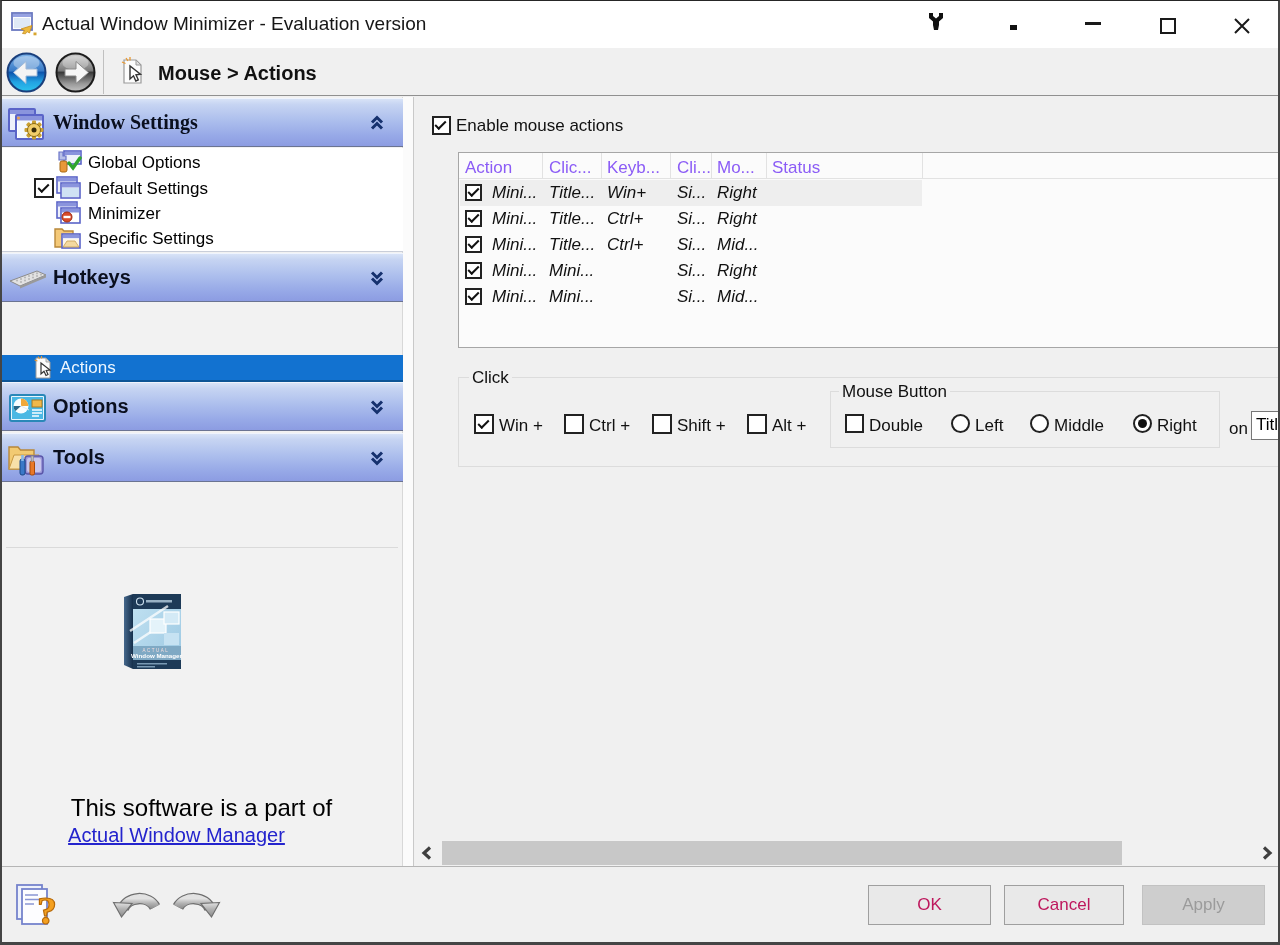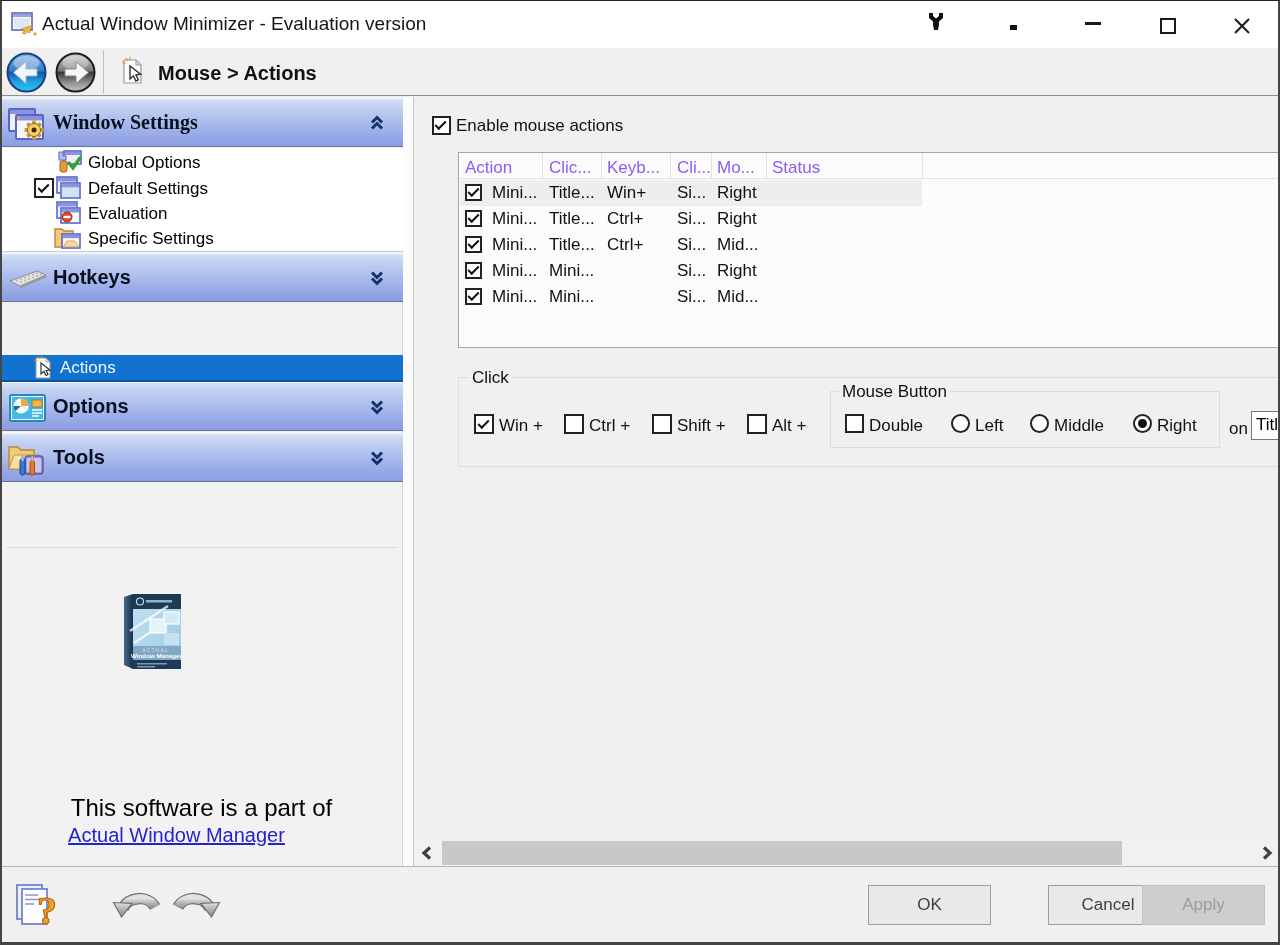--- a/index.html
+++ b/index.html
@@ -50,35 +50,35 @@
   #main { left:415px; top:97px; width:865px; height:770px; background:#f0f0f0; overflow:hidden; }
   .cb { position:absolute; background:#fff; border:2px solid #222; }
   .radio { position:absolute; background:#fff; border:2px solid #222; border-radius:50%; }
   .tick { position:absolute; width:11px; height:6px; border-left:2px solid #111; border-bottom:2px solid #111; transform:rotate(-45deg); }
   .lbl { position:absolute; font-size:17px; color:#111; white-space:nowrap; }
 
   #table { left:43px; top:55px; width:830px; height:196px; background:#fbfbfb; border:1px solid #a6a6a6; }
   .th { position:absolute; top:5px; font-size:17px; color:#8b5cf6; }
   .colsep { position:absolute; top:0; width:1px; height:25px; background:#e2e2e2; }
   #hdrline { position:absolute; left:0; top:25px; width:100%; height:1px; background:#e2e2e2; }
-  .trow { position:absolute; left:1px; width:462px; height:26px; }
+  .trow { position:absolute; left:1px; width:462px; height:26px;font-style:italic; }
   .rt { position:absolute; font-size:17px; color:#111; top:3px; }
 
   
   .gbox { position:absolute; border:1px solid #dcdcdc; }
   .glab { position:absolute; top:-10px; background:#f0f0f0; font-size:17px; color:#111; padding:0 3px; }
 
   
   #hscroll { left:0; top:743px; width:865px; height:26px; background:#f1f1f1; }
   #hthumb { left:27px; top:1px; width:680px; height:24px; background:#c8c8c8; }
   #mainline { left:0px; top:866px; width:1280px; height:1px; background:#b5b5b5; }
 
   
   #botbar { left:0; top:867px; width:1280px; height:78px; background:#f0f0f0; }
-  .btn { position:absolute; top:18px; height:40px; background:#e9e9e9; border:1px solid #9f9f9f; font-size:17px; color:#404040; text-align:center; line-height:38px; }
+  .btn { position:absolute; top:18px; height:40px; background:#e9e9e9; border:1px solid #9f9f9f; font-size:17px; color:#be185d; text-align:center; line-height:38px; }
   #btn-apply { background:#cecece; border:1px solid #c2c2c2; color:#9b9b9b; }
 </style>
 </head>
 <body>
 
   <div class="abs" id="titlebar">
     <svg class="abs" style="left:11px; top:12px;" width="27" height="24" viewBox="0 0 27 24">
       <rect x="1" y="1" width="20" height="17" fill="#fdfdff" stroke="#6a78c0" stroke-width="1.8"></rect>
       <rect x="2" y="2" width="18" height="3" fill="#96a2e2"></rect>
       <path d="M3 6 L19 6 L19 16 L3 16 Z" fill="#dfe9f6"></path>
@@ -181,21 +181,21 @@
       </svg>
       <span class="ti" style="top:31px;">Default Settings</span>
       <svg class="abs" style="left:55px; top:53px;" width="26" height="24" viewBox="0 0 26 24">
         <rect x="2" y="1" width="20" height="16" fill="#eef1fb" stroke="#5a64c8" stroke-width="1.6"></rect>
         <rect x="3" y="2" width="18" height="3.5" fill="#8a94dd"></rect>
         <rect x="6" y="7" width="19" height="15" fill="#ffffff" stroke="#5a64c8" stroke-width="1.6"></rect>
         <rect x="7" y="8" width="17" height="3.5" fill="#8a94dd"></rect>
         <circle cx="12" cy="16" r="5" fill="#d84a2a" stroke="#a02810" stroke-width="1"></circle>
         <rect x="8.5" y="14.8" width="7" height="2.4" fill="#fff"></rect>
       </svg>
-      <span class="ti" style="top:56px;">Evaluation</span>
+      <span class="ti" style="top:56px;">Minimizer</span>
       <svg class="abs" style="left:53px; top:78px;" width="29" height="25" viewBox="0 0 29 25">
         <path d="M2 3 L9 3 L11 5 L20 5 L20 21 L2 21 Z" fill="#f4c978" stroke="#b8883a" stroke-width="1.4"></path>
         <rect x="9" y="8" width="18" height="14" fill="#ffffff" stroke="#5a64c8" stroke-width="1.6"></rect>
         <rect x="10" y="9" width="16" height="3.2" fill="#8a94dd"></rect>
         <path d="M10 13 L26 13 L26 21 L10 21 Z" fill="#fdf6e8"></path>
         <path d="M10 21 L14 15 L22 15 L26 21 Z" fill="#f4d9a0" stroke="#c8a050" stroke-width="0.8"></path>
       </svg>
       <span class="ti" style="top:81px;">Specific Settings</span>
     </div>
     <div class="hdr abs" id="hdr-hk">
@@ -435,17 +435,17 @@
       <path d="M11 23 A 17 14 0 0 1 43 21" stroke="#6e6e6e" stroke-width="11.5" fill="none"></path>
       <path d="M11 23 A 17 14 0 0 1 43 21" stroke="url(#ugr)" stroke-width="9" fill="none"></path>
       <polygon points="1.5,16.5 20,17.5 9.5,31" fill="url(#ugr)" stroke="#6e6e6e" stroke-width="1.2"></polygon>
     </svg>
     <svg class="abs" style="left:171px; top:19px;" width="50" height="33" viewBox="0 0 50 33">
       <path d="M39 23 A 17 14 0 0 0 7 21" stroke="#6e6e6e" stroke-width="11.5" fill="none"></path>
       <path d="M39 23 A 17 14 0 0 0 7 21" stroke="url(#ugr)" stroke-width="9" fill="none"></path>
       <polygon points="48.5,16.5 30,17.5 40.5,31" fill="url(#ugr)" stroke="#6e6e6e" stroke-width="1.2"></polygon>
     </svg>
     <div class="btn" style="left:868px; width:123px;">OK</div>
-    <div class="btn" style="left:1004px; width:120px;margin-left:44px;">Cancel</div>
+    <div class="btn" style="left:1004px; width:120px;">Cancel</div>
     <div class="btn" id="btn-apply" style="left:1142px; width:123px;">Apply</div>
   </div>
 
   <div class="abs" id="winborder"></div>
 
 </body></html>

